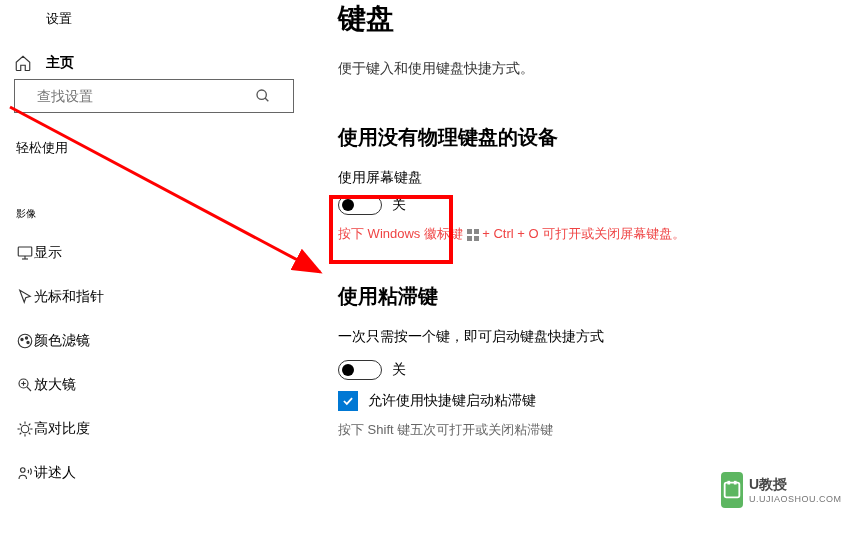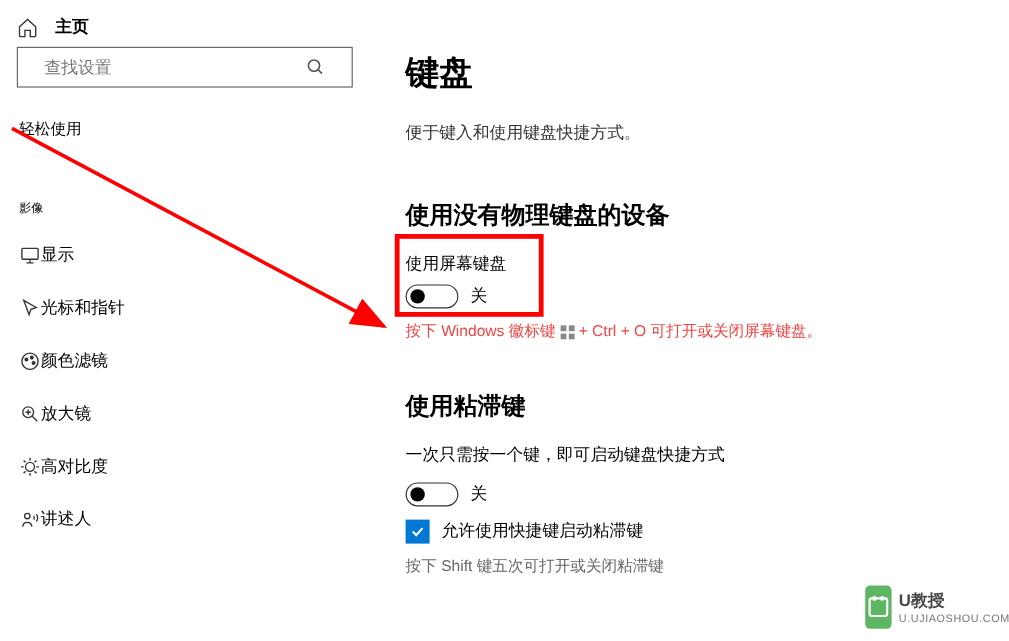--- a/index.html
+++ b/index.html
@@ -69,21 +69,20 @@
     }
     .nav-item .nav-icon {
       width: 18px;
       height: 18px;
       display: flex;
       align-items: center;
       justify-content: center;
     }
     .main {
       margin-left: 338px;
-      padding-top: 42px;
     }
     .page-title {
       font-size: 28px;
       font-weight: 600;
       margin-bottom: 22px;
     }
     .desc-text {
       font-size: 14px;
       color: #333;
       margin-bottom: 46px;
@@ -163,21 +162,21 @@
       position: absolute;
       left: 0;
       top: 102px;
       width: 330px;
       height: 180px;
       pointer-events: none;
     }
     .watermark {
       position: absolute;
       right: 0;
-      bottom: 0;
+      bottom: 16px;
       width: 120px;
       height: 56px;
       display: flex;
       align-items: center;
       gap: 6px;
       opacity: 0.9;
     }
     .watermark .logo-box {
       width: 36px;
       height: 36px;
@@ -189,20 +188,21 @@
     }
     .watermark .wm-text { display: flex; flex-direction: column; }
     .watermark .wm-main { font-size: 14px; font-weight: bold; color: #333; }
     .watermark .wm-sub { font-size: 9px; color: #666; letter-spacing: 0.5px; }
     .win-logo { display: inline-block; width: 12px; height: 12px; vertical-align: middle; }
   </style>
 </head>
 <body>
 
 <div class="sidebar">
+  <div class="app-title">设置</div>
 
   <div class="home-row">
     <span class="icon">
       <svg viewBox="0 0 24 24" width="18" height="18" fill="none" stroke="#333" stroke-width="1.5">
           <path d="M3 11l9-8 9 8v10a1 1 0 01-1 1h-5v-7h-6v7H4a1 1 0 01-1-1V11z"></path>
         </svg>
     </span>
     <span>主页</span>
   </div>
 

